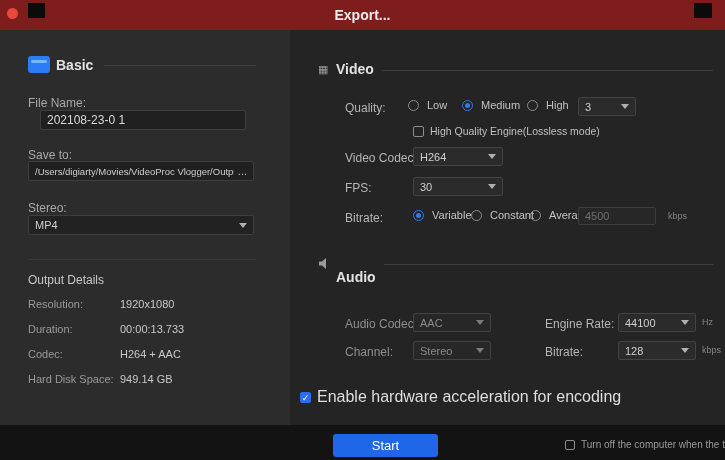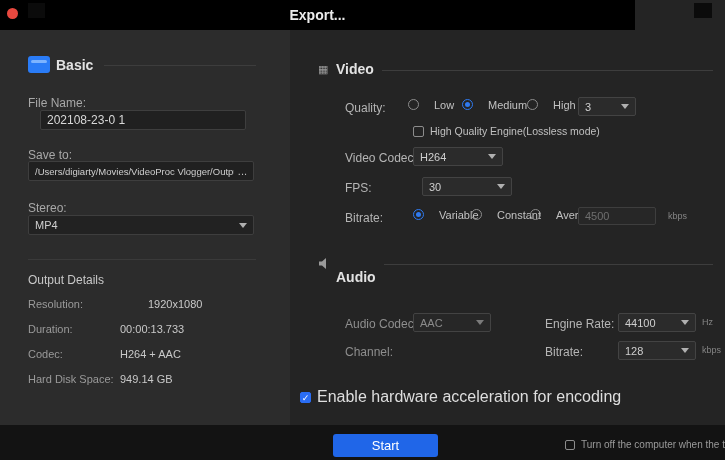--- a/index.html
+++ b/index.html
@@ -1,21 +1,21 @@
 <!DOCTYPE html>
 <html><head>
 <meta charset="utf-8">
 <style>
   * { margin:0; padding:0; box-sizing:border-box; }
   html,body { background:#000; }
   body { font-family:"Liberation Sans", sans-serif; }
   .window { position:relative; width:725px; height:460px; background:#242424; overflow:hidden; }
 
   
-  .titlebar { position:absolute; left:0; top:0; width:635px; height:30px; background:#000000; }
+  .titlebar { position:absolute; left:0; top:0; width:725px; height:30px; background:#7f1d1d; }
   .title { position:absolute; left:0; top:0; width:100%; line-height:30px; text-align:center;
            color:#ececec; font-size:14px; font-weight:bold; }
   .traffic-red { position:absolute; left:7px; top:8px; width:11px; height:11px; border-radius:50%; background:#e8483f; }
   .dark-chip { position:absolute; top:3px; height:15px; background:#0b0b0b; }
 
   
   .left-panel  { position:absolute; left:0;   top:30px; width:290px; height:395px; background:#2c2c2c; }
   .right-panel { position:absolute; left:290px; top:30px; width:435px; height:395px; background:#242424; }
   .footerbar   { position:absolute; left:0; top:425px; width:725px; height:35px; background:#131313; }
 
@@ -39,21 +39,21 @@
   .dd.left-dd { background:#222; border-color:#3e3e3e; }
   .dd.dim { color:#8a8a8a; background:#272727; }
   .caret { width:0; height:0; border-left:4px solid transparent; border-right:4px solid transparent;
            border-top:5px solid #b0b0b0; margin-left:6px; }
 
   .hline { position:absolute; height:1px; background:#3d3d3d; }
 
   .section-title { position:absolute; font-size:14px; font-weight:bold; color:#e2e2e2; }
   .sec-icon { position:absolute; color:#9a9a9a; font-size:11px; }
 
-  .radio { position:absolute; display:inline-flex; gap:15px; }
+  .radio { position:absolute; display:inline-flex; align-items:center; gap:8px; }
   .rb { position:relative; width:11px; height:11px; border-radius:50%; border:1px solid #8c8c8c; }
   .radio.checked .rb { border-color:#2f7af0; }
   .radio.checked .rb::after { content:""; position:absolute; left:2px; top:2px; right:2px; bottom:2px;
                               border-radius:50%; background:#2f7af0; }
   .rl { font-size:11px; color:#c2c2c2; }
 
   .checkbox { position:absolute; display:inline-flex; align-items:center; gap:6px; }
   .cb { width:11px; height:11px; border:1px solid #8c8c8c; border-radius:2px; }
   .checkbox.checked .cb { background:#2a6df4; border-color:#2a6df4; color:#fff; font-size:9px;
                           line-height:10px; text-align:center; }
@@ -106,21 +106,21 @@
     <div class="dd left-dd" style="left:28px; top:185px; width:226px; height:20px;">
       <span>MP4</span>
       <span class="caret"></span>
     </div>
 
     <div class="hline" style="left:28px; top:229px; width:228px; background:#3a3a3a;"></div>
 
     <div class="label12" style="left:28px; top:243px; color:#c8c8c8;">Output Details</div>
 
     <div class="detail-label" style="left:28px; top:268px;">Resolution:</div>
-    <div class="detail-value" style="left:120px; top:268px;margin-left:28px;">1920x1080</div>
+    <div class="detail-value" style="left:120px; top:268px;">1920x1080</div>
 
     <div class="detail-label" style="left:28px; top:293px;">Duration:</div>
     <div class="detail-value" style="left:120px; top:293px;">00:00:13.733</div>
 
     <div class="detail-label" style="left:28px; top:318px;">Codec:</div>
     <div class="detail-value" style="left:120px; top:318px;">H264 + AAC</div>
 
     <div class="detail-label" style="left:28px; top:343px;">Hard Disk Space:</div>
     <div class="detail-value" style="left:120px; top:343px;">949.14 GB</div>
   </div>
@@ -154,21 +154,21 @@
       <span class="cl" style="font-size:10.5px;">High Quality Engine(Lossless mode)</span>
     </span>
 
     <div class="label12" style="left:55px; top:121px;">Video Codec:</div>
     <div class="dd" style="left:123px; top:117px; width:90px; height:19px;">
       <span>H264</span>
       <span class="caret"></span>
     </div>
 
     <div class="label12" style="left:55px; top:151px;">FPS:</div>
-    <div class="dd" style="left:132px; top:147px; width:90px; height:19px;">
+    <div class="dd" style="left:123px; top:147px; width:90px; height:19px;">
       <span>30</span>
       <span class="caret"></span>
     </div>
 
     <div class="label12" style="left:55px; top:181px;">Bitrate:</div>
     <span class="radio checked" style="left:123px; top:179px;">
       <span class="rb"></span>
       <span class="rl">Variable</span>
     </span>
     <span class="radio" style="left:181px; top:179px;">
@@ -195,20 +195,24 @@
     </div>
 
     <div class="label12" style="left:255px; top:287px;">Engine Rate:</div>
     <div class="dd" style="left:328px; top:283px; width:78px; height:19px;">
       <span>44100</span>
       <span class="caret"></span>
     </div>
     <div class="unit" style="left:412px; top:287px;">Hz</div>
 
     <div class="dimlabel" style="left:55px; top:315px;">Channel:</div>
+    <div class="dd dim" style="left:123px; top:311px; width:78px; height:19px;">
+      <span>Stereo</span>
+      <span class="caret" style="border-top-color:#7a7a7a;"></span>
+    </div>
 
     <div class="label12" style="left:255px; top:315px;">Bitrate:</div>
     <div class="dd" style="left:328px; top:311px; width:78px; height:19px;">
       <span>128</span>
       <span class="caret"></span>
     </div>
     <div class="unit" style="left:412px; top:315px;">kbps</div>
 
     <span class="checkbox checked" style="left:10px; top:358px;">
       <span class="cb"></span>

